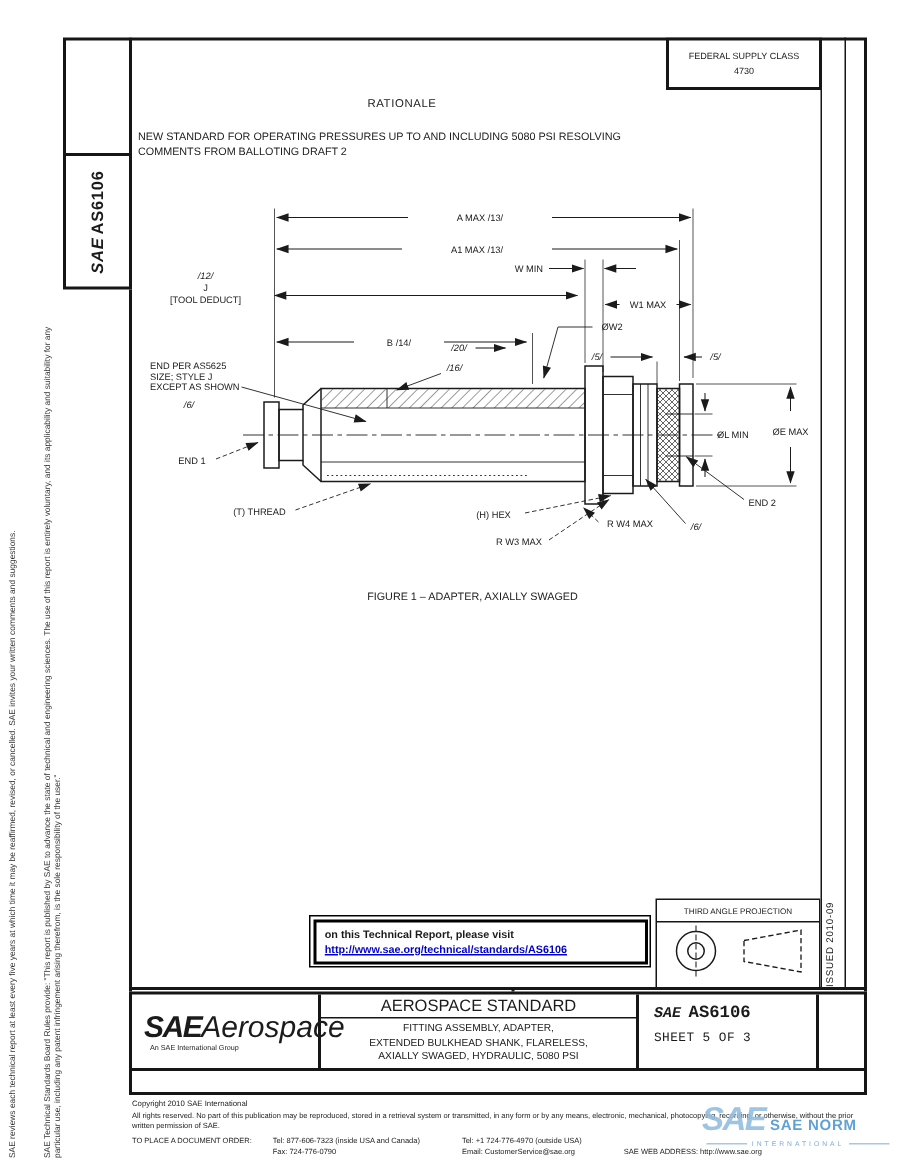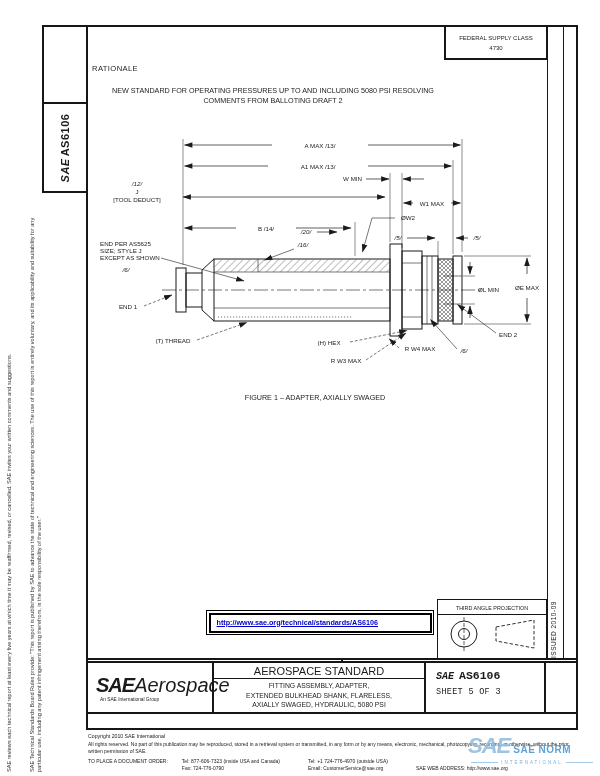--- a/index.html
+++ b/index.html
@@ -15,22 +15,22 @@
   
   .frame{position:absolute;border:2px solid #161616;box-sizing:border-box;background:transparent;}
   .vline{position:absolute;border-left:1.5px solid #161616;width:0;}
   .tabbox{position:absolute;border:2px solid #161616;box-sizing:border-box;background:#fff;
     display:flex;align-items:center;justify-content:center;}
   .tab-inner{transform:rotate(-90deg);white-space:nowrap;font-weight:bold;font-size:11px;letter-spacing:.5px;}
   .tab-logo{font-style:italic;font-weight:900;margin-right:2px;}
   .fscbox{position:absolute;border:2px solid #161616;box-sizing:border-box;background:#fff;
     text-align:center;font-size:6px;padding-top:6px;line-height:1.7;}
   
-  .rat-head{position:absolute;font-size:7.6px;letter-spacing:.4px;}
-  .rat-body{position:absolute;font-size:7.2px;line-height:1.45;text-align:center;}
+  .rat-head{position:absolute;text-align:center;font-size:7.6px;letter-spacing:.4px;}
+  .rat-body{position:absolute;font-size:7.2px;line-height:1.45;}
   
   svg.fig{position:absolute;left:88px;top:128px;}
   svg.fig text{font-family:"Liberation Sans",sans-serif;font-size:6.2px;fill:#1b1b1b;stroke:none;}
   svg.fig text.cap{font-size:7.2px;}
   svg.fig text.it{font-style:italic;}
   .pl{stroke:#1b1b1b;stroke-width:1;fill:none;}
   .th{stroke:#1b1b1b;stroke-width:.6;fill:none;}
   .dl{stroke:#1b1b1b;stroke-width:.7;fill:none;}
   .ext{stroke:#1b1b1b;stroke-width:.5;fill:none;}
   .ld{stroke:#1b1b1b;stroke-width:.6;fill:none;}
@@ -226,20 +226,21 @@
     <line class="dl" x1="470" y1="262" x2="470" y2="274" marker-end="url(#ar)"></line>
     <line class="dl" x1="470" y1="318" x2="470" y2="306" marker-end="url(#ar)"></line>
     <text x="478" y="292">ØL MIN</text>
   </g>
 
   <text x="315" y="400" text-anchor="middle" class="cap">FIGURE 1 – ADAPTER, AXIALLY SWAGED</text>
 </svg>
 
 <div class="fb-outer" style="left:206px;top:610px;width:228px;">
   <div class="fb-inner">
+    <div>on this Technical Report, please visit</div>
     <div class="fb-link">http://www.sae.org/technical/standards/AS6106</div>
   </div>
 </div>
 
 <div class="projbox" style="left:437px;top:599px;width:110px;height:60px;">
   <div class="proj-title">THIRD ANGLE PROJECTION</div>
   <svg width="106" height="38" viewBox="0 0 106 38">
     <g stroke="#1b1b1b" fill="none" stroke-width="1">
       <circle cx="26" cy="19" r="13"></circle>
       <circle cx="26" cy="19" r="5.5"></circle>

